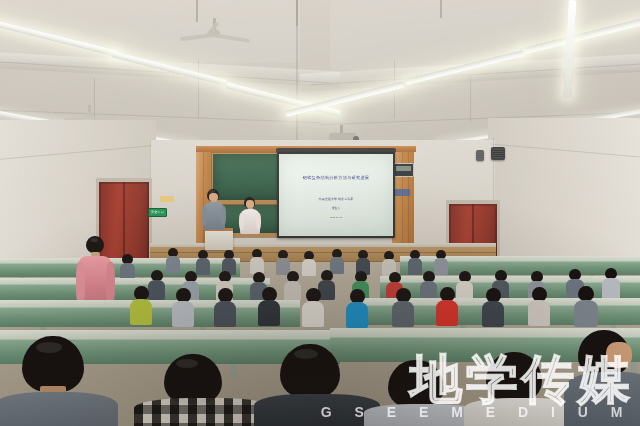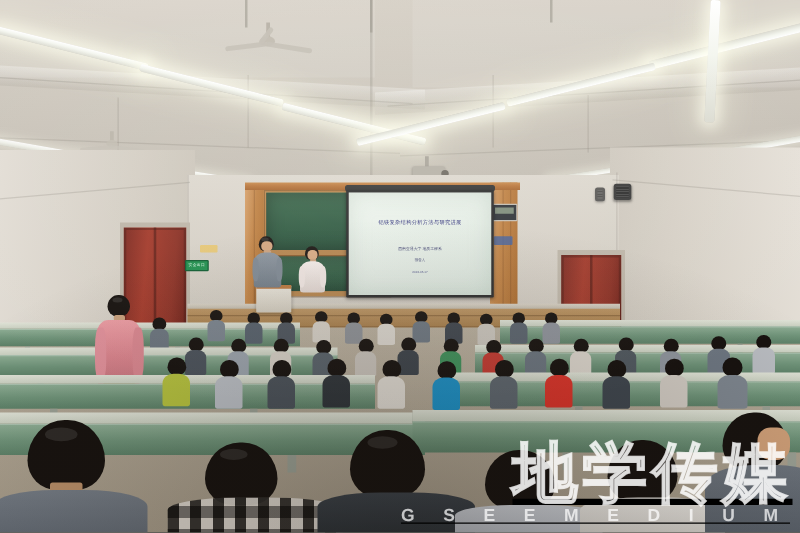--- a/index.html
+++ b/index.html
@@ -134,21 +134,20 @@
     box-shadow:0 1px 0 rgba(90,95,80,.35);}
   .desk-front{position:absolute;background:linear-gradient(180deg,#8fae95,#6f9379 55%,#5d8168);
     box-shadow:inset 0 1px 0 rgba(255,255,255,.25);}
   .desk-leg{position:absolute;background:#9aa094;}
   .floor{position:absolute;background:linear-gradient(180deg,#b7ad9c,#a39886);}
 
   
   .watermark{
     position:absolute;pointer-events:none;user-select:none;
     text-align:right;
-    text-decoration:underline;
   }
   .wm-cn{
     font-family:"DejaVu Sans",sans-serif;font-size:52px;line-height:54px;
     font-weight:700;color:rgba(255,255,255,.30);
     -webkit-text-stroke:1.4px rgba(255,255,255,.80);
     letter-spacing:4px;
   }
   .wm-en{
     font-family:"Liberation Sans",sans-serif;font-size:14px;line-height:16px;
     font-weight:700;color:rgba(255,255,255,.72);letter-spacing:9.5px;

